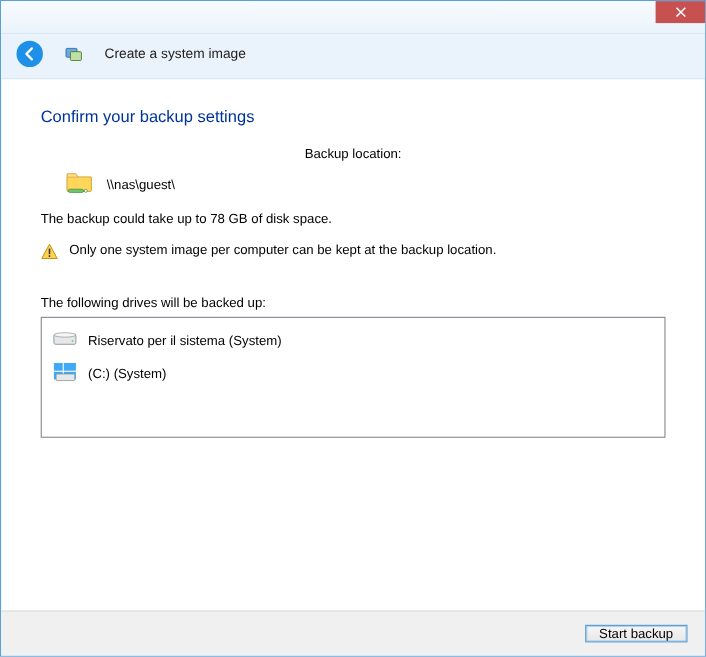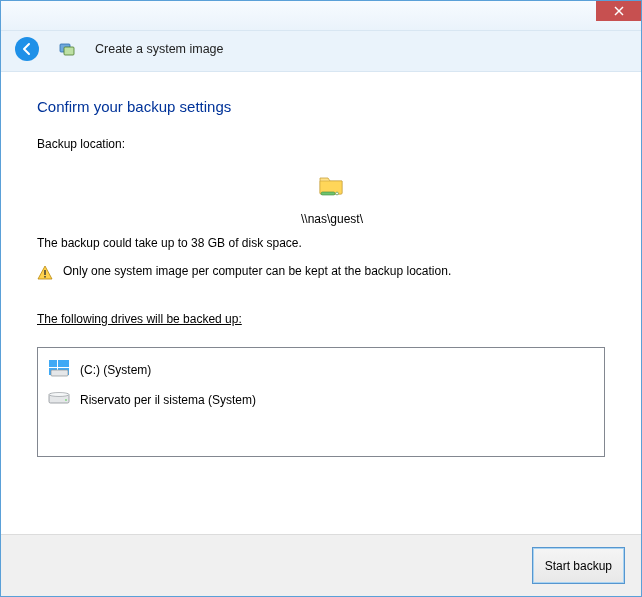--- a/index.html
+++ b/index.html
@@ -77,39 +77,38 @@
     flex: 1;
     padding: 18px 36px 22px 36px;
     overflow: hidden;
   }
   .page-heading {
     color: #003399;
     font-size: 15px;
     margin: 8px 0 18px 0;
     font-weight: 400;
   }
-  .label { margin: 22px 0; }
+  .label { margin: 2px 0; text-align: center; }
   .loc-row {
     display: flex;
     align-items: center;
     gap: 10px;
     margin: 6px 0 10px 22px;
-    flex-direction: column;
   }
   .folder-icon { width: 28px; height: 26px; }
   .size-line { margin: 4px 0 14px 0; }
   .warning-row {
     display: flex;
     align-items: flex-start;
     gap: 10px;
     margin: 0 0 28px 0;
     text-align: right;
   }
   .warn-icon { width: 16px; height: 16px; flex: 0 0 16px; margin-top: 1px; }
-  .drives-label { margin-bottom: 21px; text-decoration: underline; }
+  .drives-label { margin-bottom: 6px; }
   .drive-list {
     border: 1px solid #828790;
     min-height: 110px;
     padding: 6px 0;
     background: #fff;
   }
   .drive-item {
     display: flex;
     align-items: center;
     gap: 10px;
@@ -120,21 +119,21 @@
   .footer {
     border-top: 1px solid #dcdcdc;
     padding: 12px 16px;
     display: flex;
     justify-content: flex-end;
     gap: 8px;
     background: #f0f0f0;
   }
   .btn {
     min-width: 86px;
-    height: 37px;
+    height: 16px;
     border: 1px solid #acacac;
     background: linear-gradient(to bottom, #f5f5f5, #e8e8e8);
     font-family: inherit;
     font-size: 12px;
     cursor: pointer;
     padding: 0 12px;
   }
   .btn.default {
     border: 1px solid #5696cf;
     box-shadow: inset 0 0 0 1px #a8d3f2;
@@ -179,61 +178,61 @@
         <svg class="folder-icon" viewBox="0 0 28 26">
           <path d="M2 5 h8 l2 3 h12 v12 a1 1 0 0 1 -1 1 H3 a1 1 0 0 1 -1 -1 Z" fill="#ffe28a" stroke="#c9a13a" stroke-width="0.8"></path>
           <path d="M2 8 h22 v12 a1 1 0 0 1 -1 1 H3 a1 1 0 0 1 -1 -1 Z" fill="#ffd659" stroke="#c9a13a" stroke-width="0.6"></path>
           <rect x="3" y="19" width="14" height="3" rx="1.5" fill="#6fc36f" stroke="#3a8a3a" stroke-width="0.6"></rect>
           <circle cx="19" cy="20.5" r="1.4" fill="#fff" stroke="#3a8a3a" stroke-width="0.6"></circle>
         </svg>
       </span>
       <span>\\nas\guest\</span>
     </div>
 
-    <div class="size-line">The backup could take up to 38 GB of disk space.</div>
+    <div class="size-line">The backup could take up to 78 GB of disk space.</div>
 
     <div class="warning-row">
       <span>
         <svg class="warn-icon" viewBox="0 0 16 16">
           <path d="M8 1 L15 14 H1 Z" fill="#ffd24d" stroke="#b8860b" stroke-width="0.8" stroke-linejoin="round"></path>
           <rect x="7.3" y="5" width="1.4" height="5" fill="#333"></rect>
           <rect x="7.3" y="11" width="1.4" height="1.6" fill="#333"></rect>
         </svg>
       </span>
       <span>Only one system image per computer can be kept at the backup location.</span>
     </div>
 
     <div class="drives-label">The following drives will be backed up:</div>
 
     <div class="drive-list">
+
+      <div class="drive-item">
+        <span>
+          <svg class="drive-icon" viewBox="0 0 22 16">
+            <rect x="1" y="4" width="20" height="9" rx="1.5" fill="#e5e7e9" stroke="#8a8f94" stroke-width="0.8"></rect>
+            <ellipse cx="11" cy="4.5" rx="10" ry="2" fill="#f4f6f7" stroke="#8a8f94" stroke-width="0.6"></ellipse>
+            <circle cx="18" cy="10" r="0.9" fill="#7bd37b"></circle>
+          </svg>
+        </span>
+        <span>Riservato per il sistema (System)</span>
+      </div>
 
       <div class="drive-item">
         <span>
           <svg class="os-drive-icon" viewBox="0 0 22 18">
             <rect x="1" y="1" width="8" height="7" fill="#3fa9f5"></rect>
             <rect x="10" y="1" width="11" height="7" fill="#3fa9f5"></rect>
             <rect x="1" y="9" width="8" height="7" fill="#3fa9f5"></rect>
             <rect x="10" y="9" width="11" height="7" fill="#3fa9f5"></rect>
             <rect x="3" y="11" width="17" height="6" rx="1" fill="#e5e7e9" stroke="#8a8f94" stroke-width="0.7"></rect>
           </svg>
         </span>
         <span>(C:) (System)</span>
       </div>
 
-      <div class="drive-item">
-        <span>
-          <svg class="drive-icon" viewBox="0 0 22 16">
-            <rect x="1" y="4" width="20" height="9" rx="1.5" fill="#e5e7e9" stroke="#8a8f94" stroke-width="0.8"></rect>
-            <ellipse cx="11" cy="4.5" rx="10" ry="2" fill="#f4f6f7" stroke="#8a8f94" stroke-width="0.6"></ellipse>
-            <circle cx="18" cy="10" r="0.9" fill="#7bd37b"></circle>
-          </svg>
-        </span>
-        <span>Riservato per il sistema (System)</span>
-      </div>
-
 
     </div>
   </div>
 
   <div class="footer">
     <button class="btn default">Start backup</button>
   </div>
 
 </div>
 

